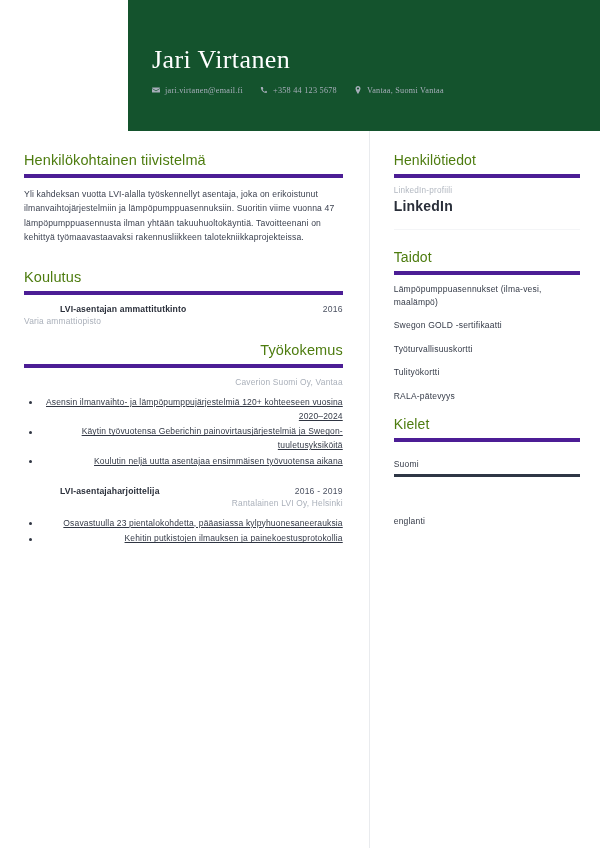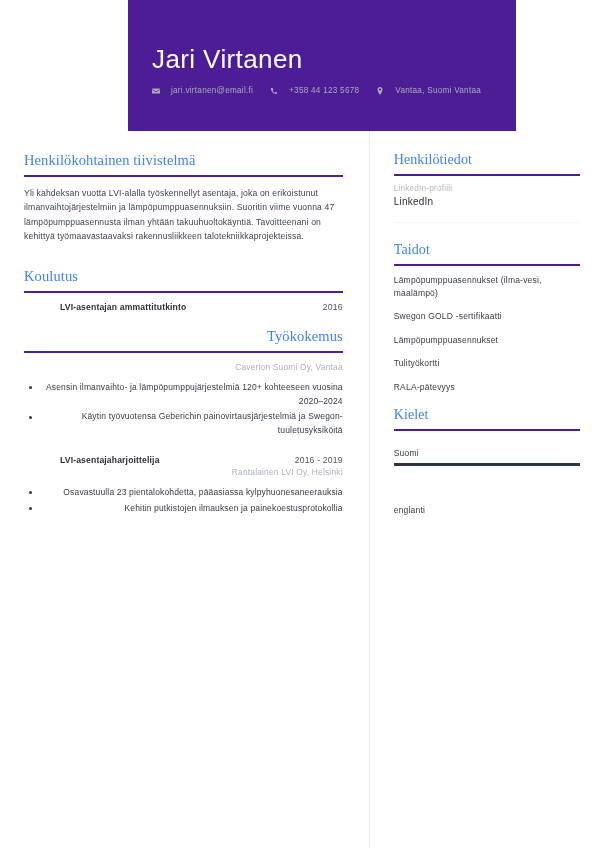--- a/index.html
+++ b/index.html
@@ -22,42 +22,43 @@
     height:848px;
     background:#ffffff;
     overflow:hidden;
   }
 
   
   .header {
     position:absolute;
     left:128px;
     top:0;
-    width:388px;
+    width:472px;
     height:131px;
-    background:#4c1d95;
+    background:#14532d;
     padding:45px 0 0 24px;
+    font-family:Liberation Serif, serif;
   }
   .header-name {
     font-size:26px;
     font-weight:300;
     letter-spacing:0.4px;
     color:#ffffff;
     line-height:1.15;
   }
   .contact-row {
     display:flex;
     align-items:center;
     margin-top:11px;
     gap:17px;
   }
   .contact-item {
     display:flex;
-    align-items:flex-end;
-    gap:11px;
+    align-items:flex-start;
+    gap:5px;
     font-size:8.2px;
     color:#a7aeba;
     letter-spacing:0.25px;
     white-space:nowrap;
   }
   .contact-item svg { display:block; flex:0 0 auto; }
 
   
   .body-wrap {
     position:absolute;
@@ -75,26 +76,25 @@
     width:246px;
     padding:21px 20px 0 24px;
     border-left:1px solid #e9ebee;
   }
 
   
   .sec { margin-bottom:3px; }
   .sec-title {
     font-size:14.5px;
     font-weight:400;
-    color:#3b82f6;
+    color:#4d7c0f;
     letter-spacing:0.1px;
     padding-bottom:6px;
-    border-bottom:2px solid #4c1d95;
+    border-bottom:4px solid #4c1d95;
     margin-bottom:9px;
-    font-family:Liberation Serif, serif;
   }
   .sec-title.rt {
     font-size:14px;
     margin-bottom:8px;
   }
 
   
   .summary {
     font-size:8.6px;
     line-height:1.68;
@@ -126,20 +126,21 @@
   .entry-sub {
     font-size:8.4px;
     color:#aab0ba;
     letter-spacing:0.2px;
     margin-top:2px;
   }
   .entry-bullets {
     list-style:none;
     margin-top:9px;
     margin-bottom:0;
+    text-decoration:underline;
   }
   .entry-bullets li {
     position:relative;
     font-size:8.5px;
     line-height:1.62;
     color:#343a47;
     letter-spacing:0.15px;
     padding-left:16px;
     margin-bottom:2px;
   }
@@ -160,22 +161,22 @@
 
   
   .sec-right { margin-bottom:0; }
   .info-label {
     font-size:8.2px;
     color:#b2b8c1;
     letter-spacing:0.2px;
     margin-bottom:3px;
   }
   .info-value {
-    font-size:10px;
-    font-weight:normal;
+    font-size:14px;
+    font-weight:bold;
     color:#2a2f3a;
     letter-spacing:0.2px;
   }
   .right-divider {
     height:1px;
     background:#f4f5f7;
     margin:15px 0 0 0;
   }
   .skills { list-style:none; }
   .skills li {
@@ -250,31 +251,33 @@
         <div class="summary">Yli kahdeksan vuotta LVI-alalla työskennellyt asentaja, joka on erikoistunut ilmanvaihtojärjestelmiin ja lämpöpumppuasennuksiin. Suoritin viime vuonna 47 lämpöpumppuasennusta ilman yhtään takuuhuoltokäyntiä. Tavoitteenani on kehittyä työmaavastaavaksi rakennusliikkeen talotekniikkaprojekteissa.</div>
       </div>
 
       <div class="sec sec-education">
         <div class="sec-title">Koulutus</div>
         <div class="entry">
           <div class="entry-top">
             <div class="entry-title">LVI-asentajan ammattitutkinto</div>
             <div class="entry-date">2016</div>
           </div>
+          <div class="entry-sub">Varia ammattiopisto</div>
         </div>
       </div>
 
       <div class="sec sec-experience">
         <div class="sec-title">Työkokemus</div>
 
         <div class="entry">
           <div class="entry-sub">Caverion Suomi Oy, Vantaa</div>
           <ul class="entry-bullets">
             <li>Asensin ilmanvaihto- ja lämpöpumppujärjestelmiä 120+ kohteeseen vuosina 2020–2024</li>
             <li>Käytin työvuotensa Geberichin painovirtausjärjestelmiä ja Swegon-tuuletusyksiköitä</li>
+            <li>Koulutin neljä uutta asentajaa ensimmäisen työvuotensa aikana</li>
           </ul>
         </div>
 
         <div class="entry entry-gap">
           <div class="entry-top">
             <div class="entry-title">LVI-asentajaharjoittelija</div>
             <div class="entry-date">2016 - 2019</div>
           </div>
           <div class="entry-sub">Rantalainen LVI Oy, Helsinki</div>
           <ul class="entry-bullets">
@@ -295,21 +298,21 @@
           <div class="info-value">LinkedIn</div>
         </div>
         <div class="right-divider"></div>
       </div>
 
       <div class="sec sec-right sec-skills">
         <div class="sec-title rt">Taidot</div>
         <ul class="skills">
           <li>Lämpöpumppuasennukset (ilma-vesi, maalämpö)</li>
           <li>Swegon GOLD -sertifikaatti</li>
-          <li>Lämpöpumppuasennukset</li>
+          <li>Työturvallisuuskortti</li>
           <li>Tulityökortti</li>
           <li>RALA-pätevyys</li>
         </ul>
       </div>
 
       <div class="sec sec-right sec-langs">
         <div class="sec-title rt">Kielet</div>
 
         <div class="lang">
           <div class="lang-name">Suomi</div>

